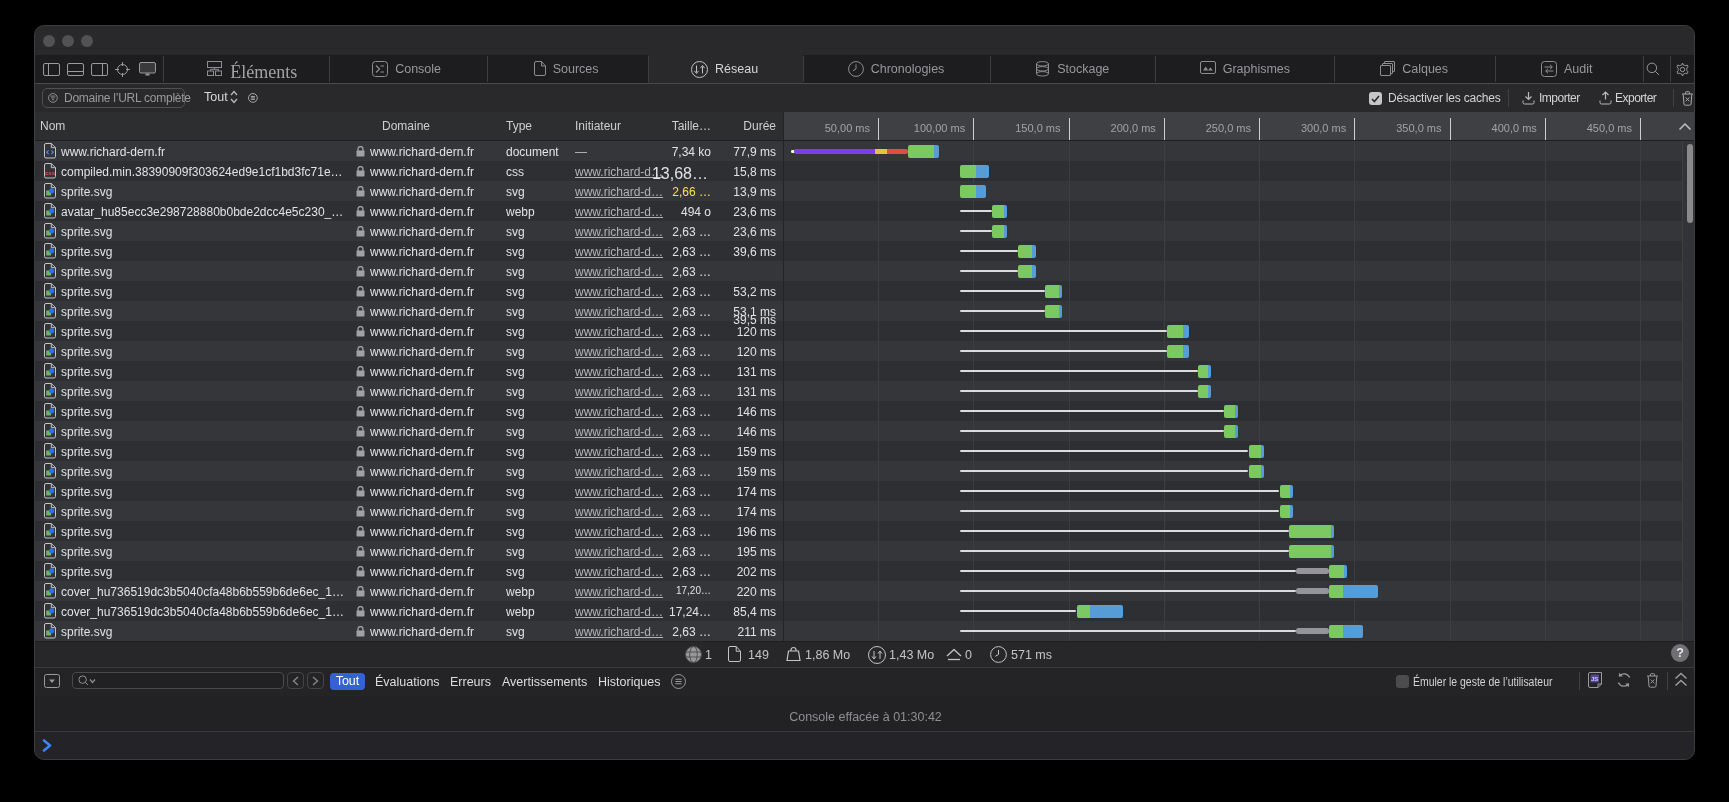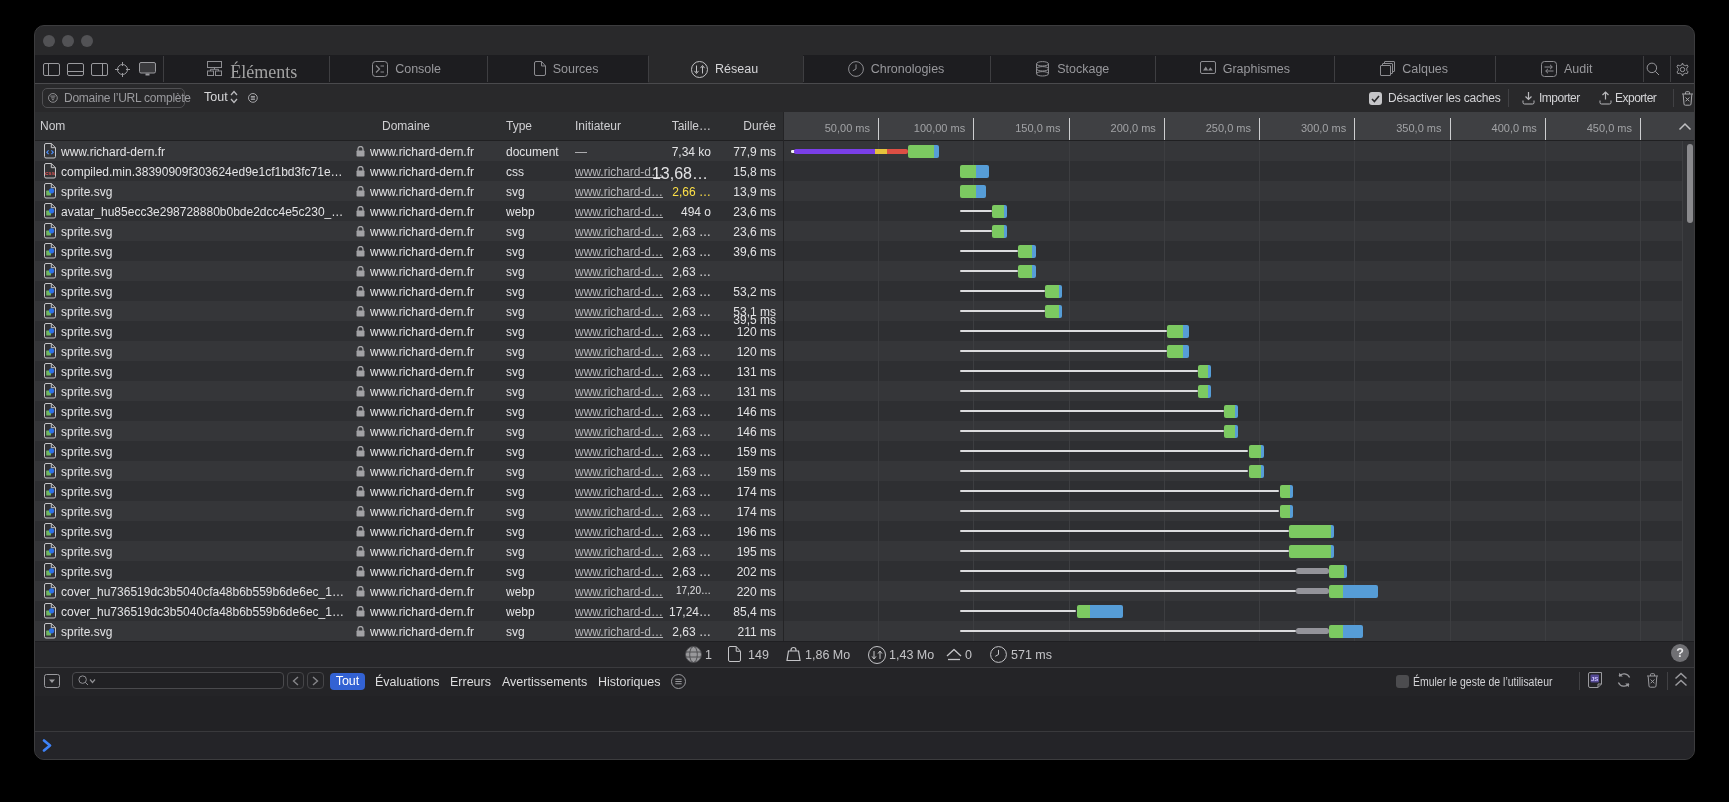--- a/index.html
+++ b/index.html
@@ -792,17 +792,18 @@
 <svg style="position:absolute;left:1611px;top:647px" width="13" height="15" viewBox="0 0 13 15">
       <path d="M1 3 H12 M4.5 3 V1.5 a0.8 0.8 0 0 1 0.8 -0.8 H7.7 a0.8 0.8 0 0 1 0.8 0.8 V3" fill="none" stroke="#9a9a9e"></path>
       <path d="M2.2 3.4 L3 13 a1.3 1.3 0 0 0 1.3 1.2 H8.7 A1.3 1.3 0 0 0 10 13 L10.8 3.4" fill="none" stroke="#9a9a9e"></path>
       <path d="M4.6 6.5 L8.4 10.3 M8.4 6.5 L4.6 10.3" stroke="#9a9a9e"></path>
     </svg>
 <div class="abs" style="left:1632px;top:646px;width:1px;height:18px;background:#414144;"></div>
 <svg style="position:absolute;left:1639px;top:646px" width="14" height="16" viewBox="0 0 14 16">
       <path d="M1.5 6.5 L7 1.5 L12.5 6.5 M1.5 13.5 L7 8.5 L12.5 13.5" fill="none" stroke="#9a9a9e" stroke-width="1.5"></path>
     </svg>
 <div class="abs" style="left:0px;top:670px;width:1661px;height:35px;background:#222225;"></div>
+<div class="t" style="left:0;top:684px;width:1661px;text-align:center;color:#8e8e93;font-size:12.5px">Console effacée à 01:30:42</div>
 <div class="abs" style="left:0px;top:705px;width:1661px;height:1px;background:#39393c;"></div>
 <div class="abs" style="left:0px;top:706px;width:1661px;height:29px;background:#242428;"></div>
 <svg style="position:absolute;left:7px;top:713px" width="10" height="13" viewBox="0 0 10 13">
       <path d="M2 1.5 L8 6.5 L2 11.5" fill="none" stroke="#3e82f7" stroke-width="2.6" stroke-linecap="round" stroke-linejoin="round"></path>
     </svg>
 </div>
 </body></html>

